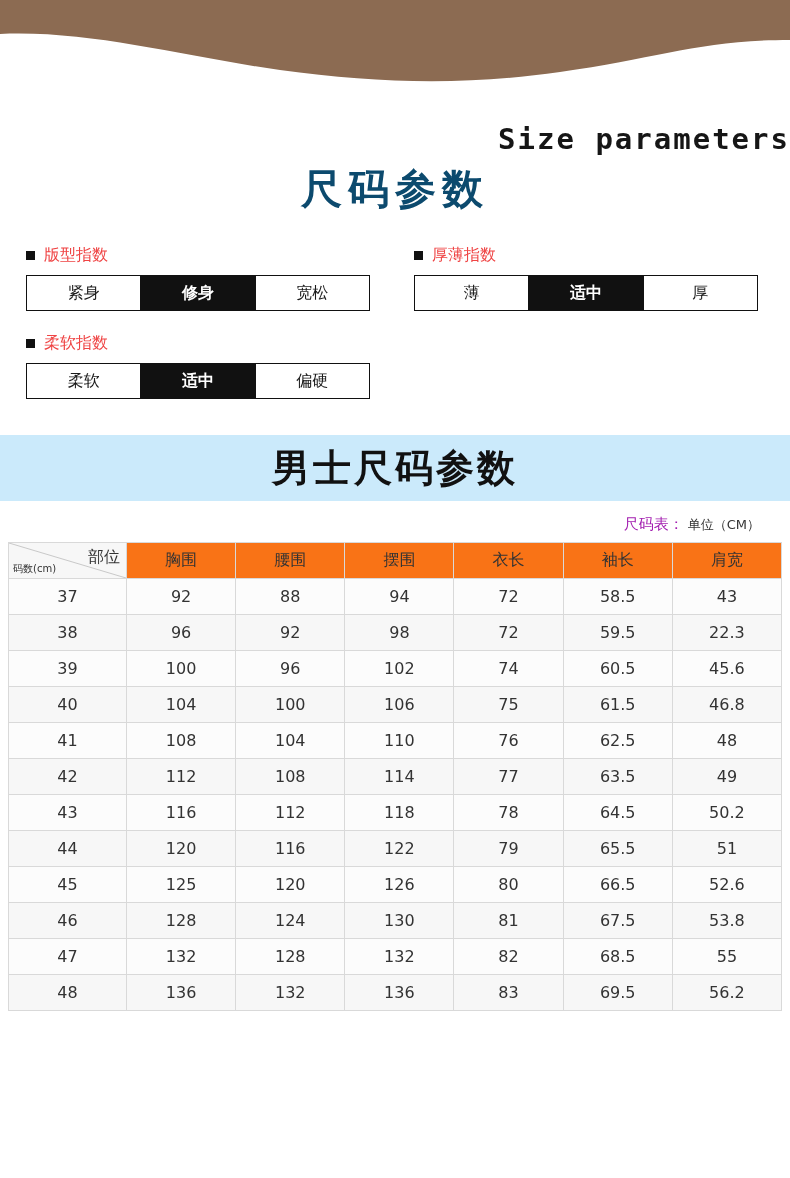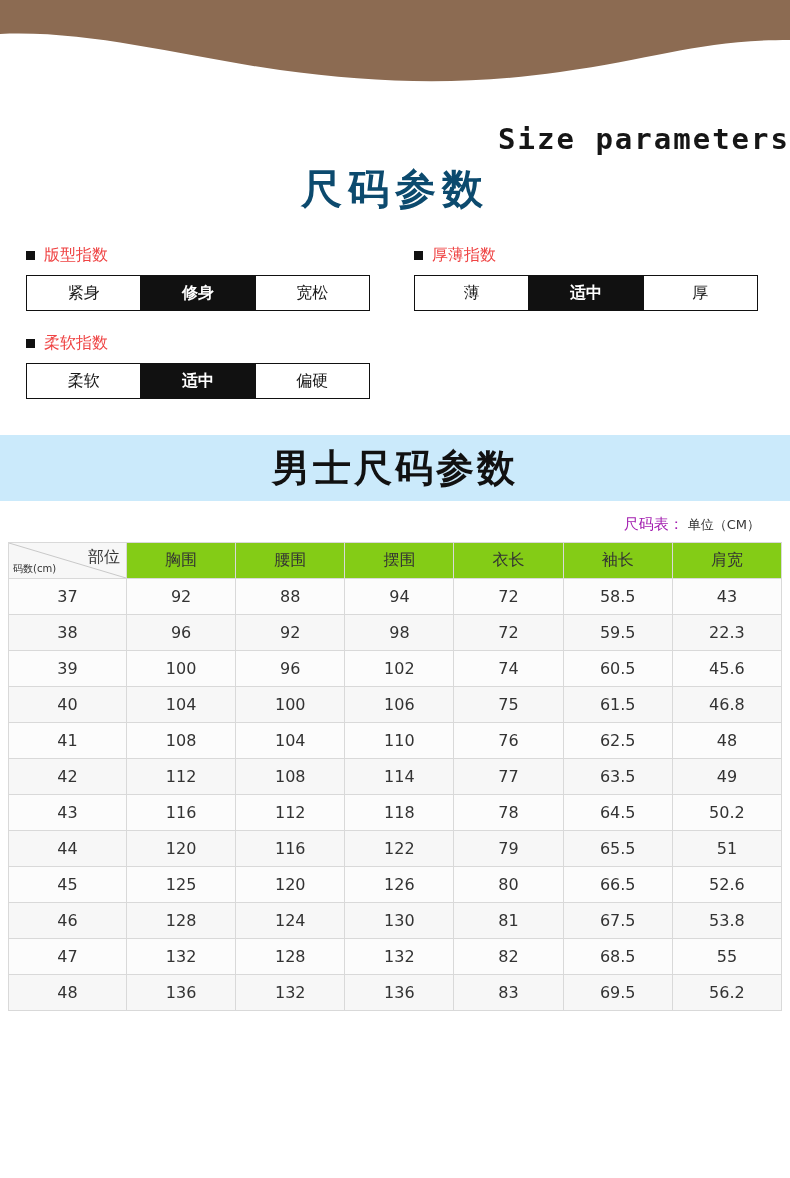--- a/index.html
+++ b/index.html
@@ -145,21 +145,21 @@
   table.size-table td, table.size-table th {
     border: 1px solid #d9d9d9;
     text-align: center;
     font-size: 16px;
     color: #333;
     height: 36px;
     font-family: "DejaVu Sans", sans-serif;
     font-weight: normal;
   }
   thead th {
-    background: #84cc16;
+    background: #f97316;
     height: 58px;
     font-size: 16px;
     color: #333;
   }
   tbody td { background: #fcfcfc; }
   tbody tr:nth-child(even) td { background: #f7f7f7; }
 
   
   .diag-cell {
     position: relative;

